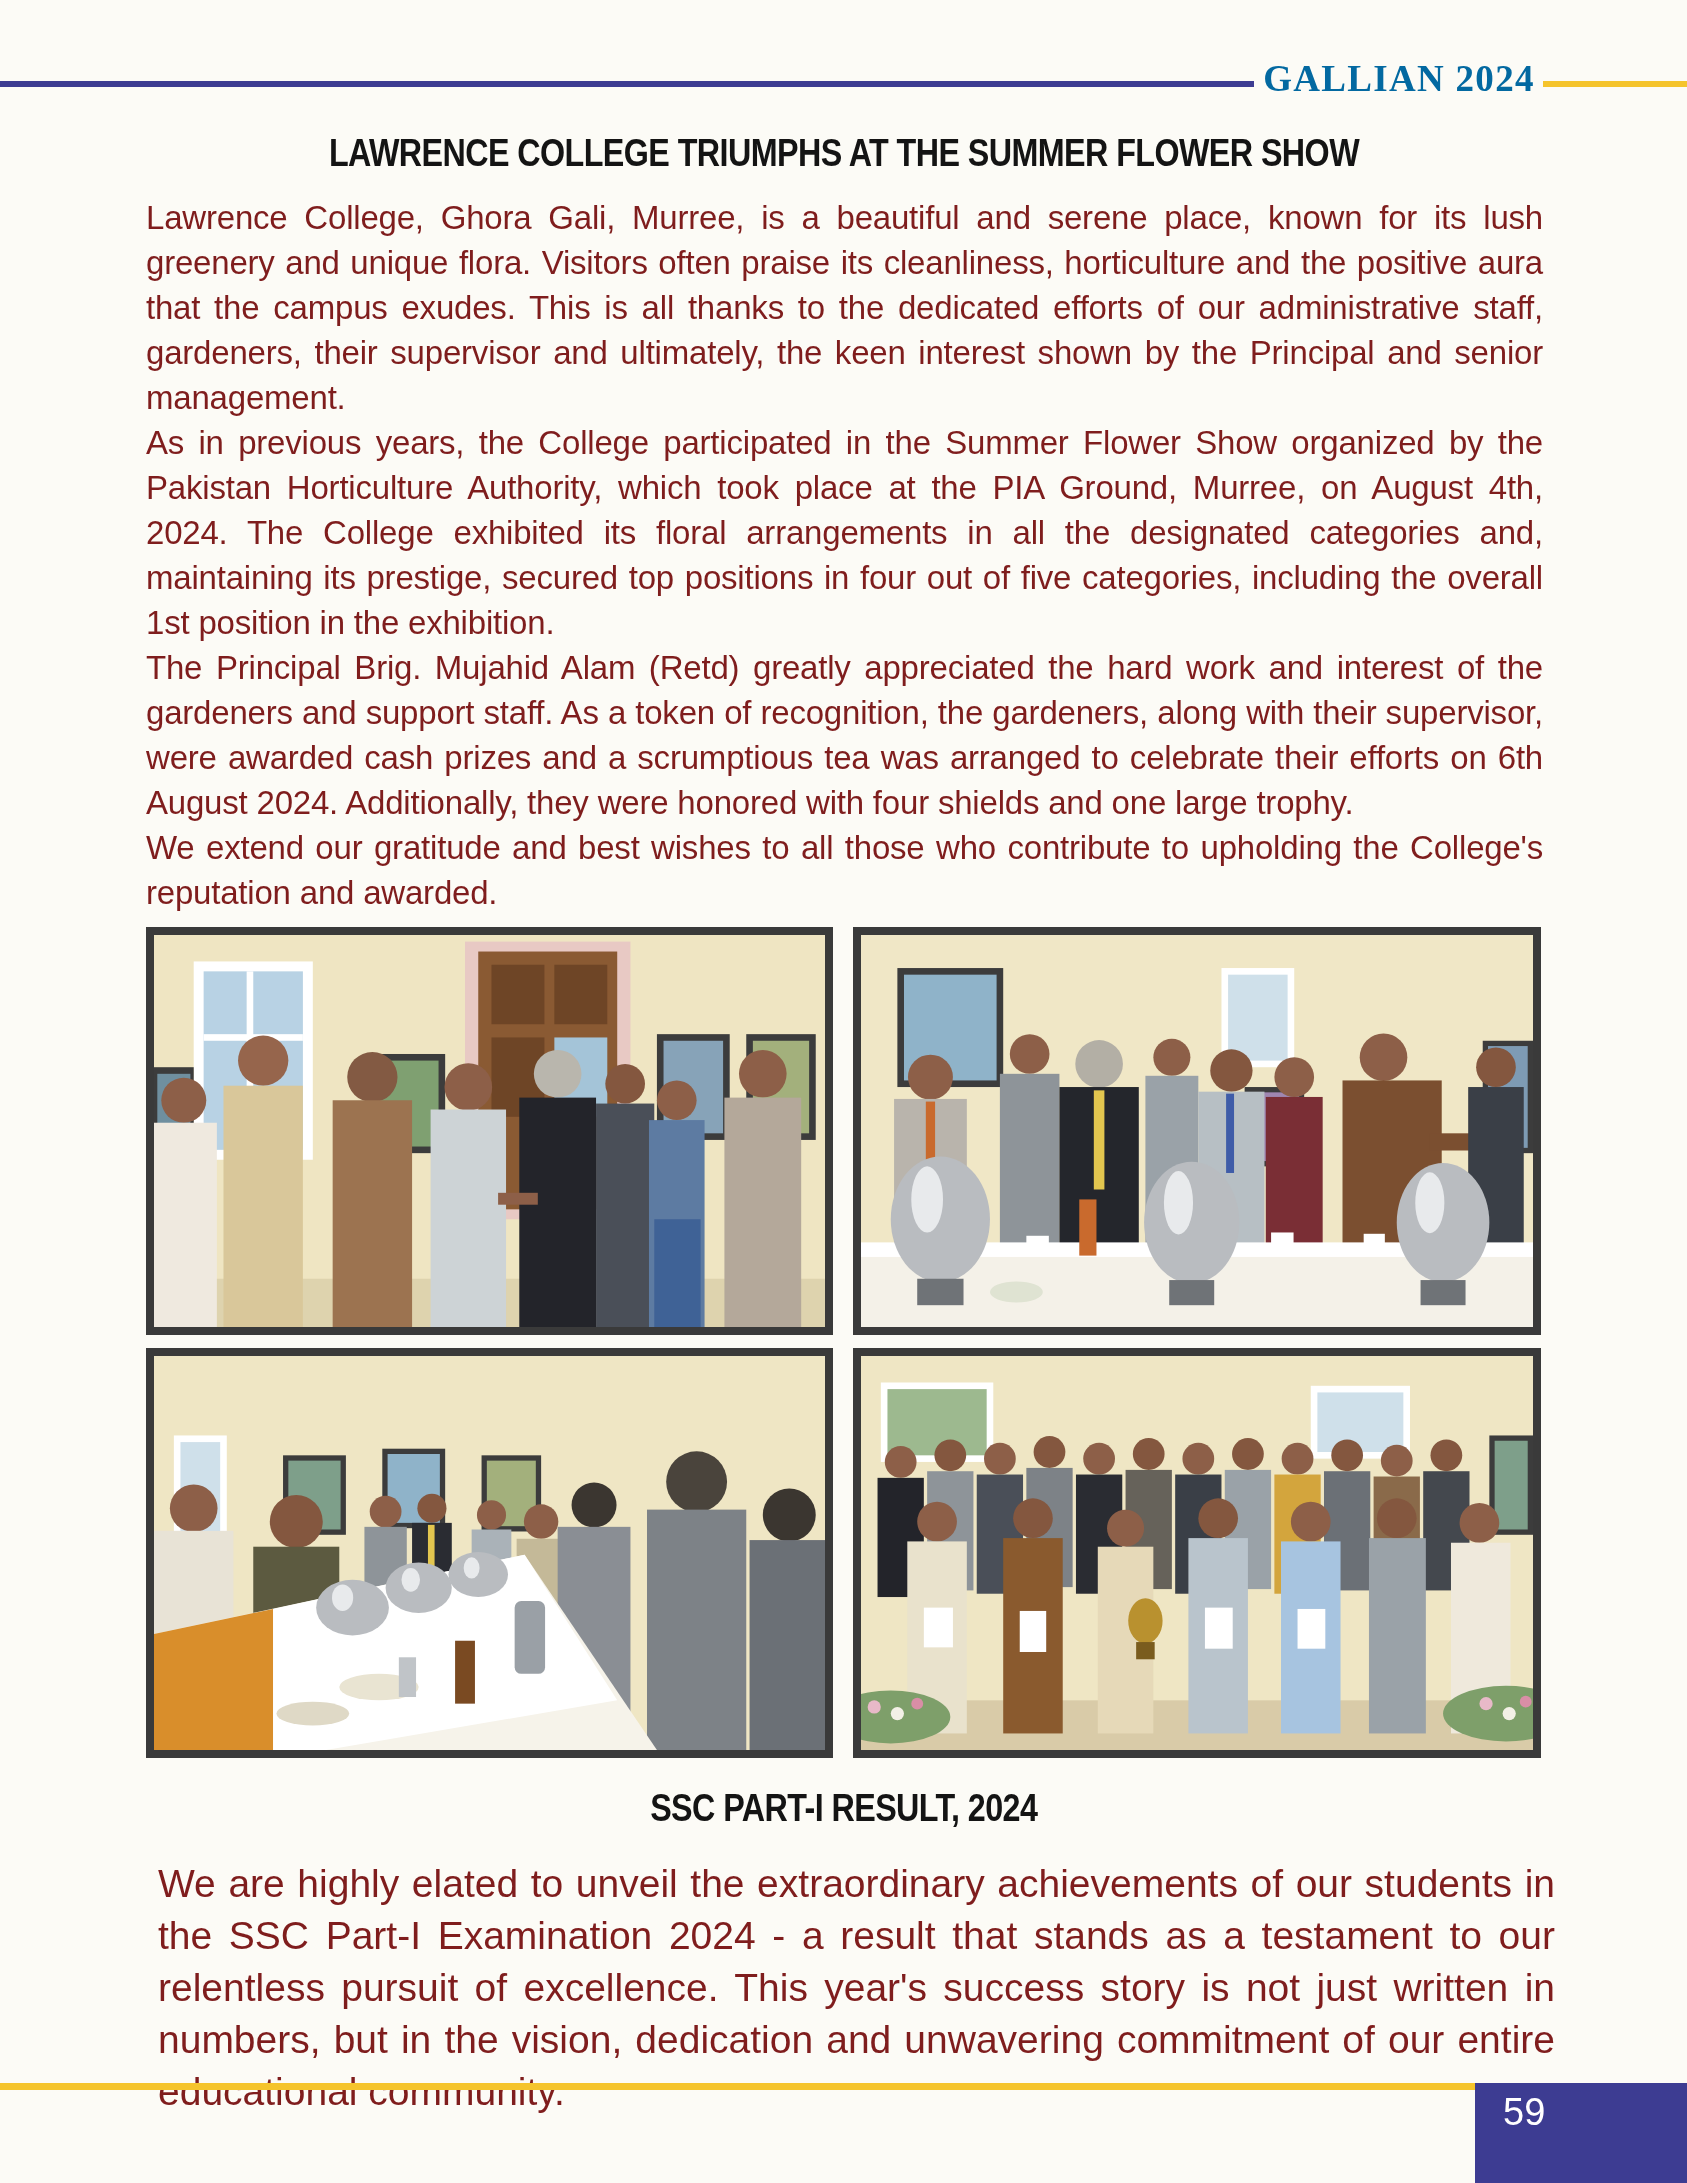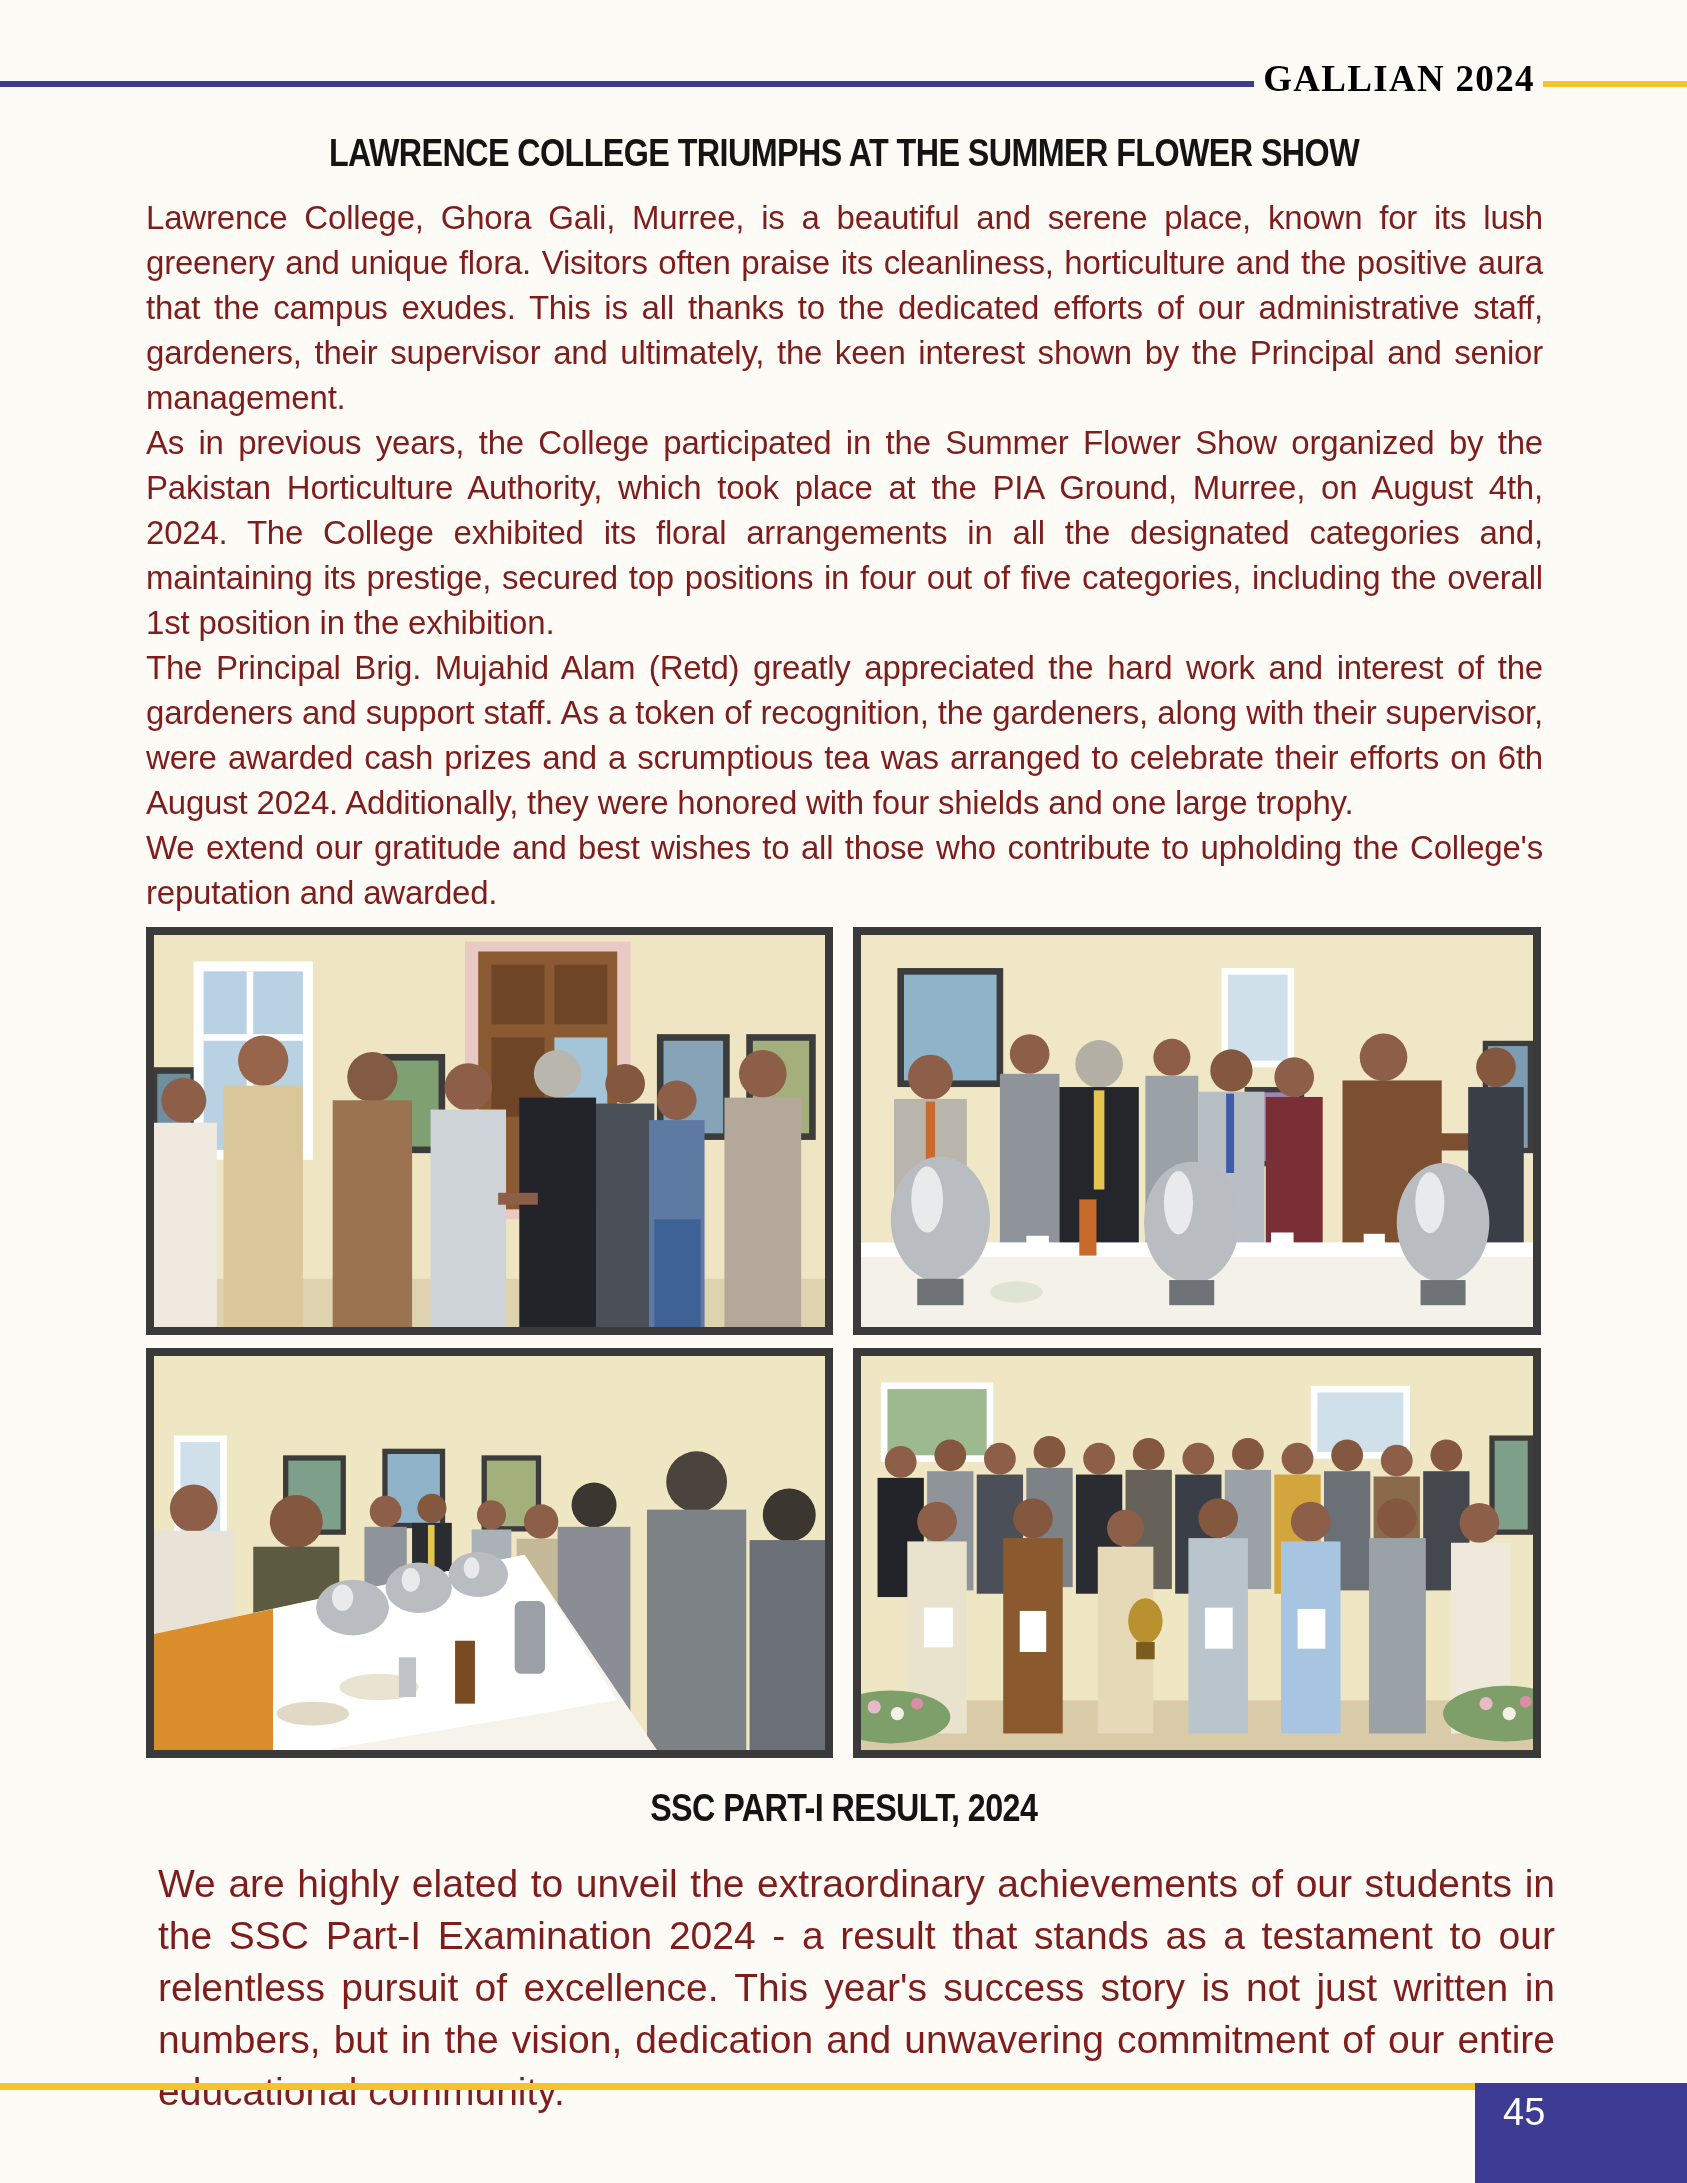--- a/index.html
+++ b/index.html
@@ -14,21 +14,21 @@
   }
   
   .rule{position:absolute;height:6px;}
   .rule.blue{left:0;top:81px;width:1254px;background:#3d3c92;}
   .rule.yellow-top{left:1543px;top:81px;width:144px;background:#f5c42c;}
   .magazine-name{
     position:absolute;left:1257px;top:57px;width:284px;
     text-align:center;
     font-family:"Liberation Serif", serif;
     font-weight:bold;font-size:37px;letter-spacing:1.3px;
-    color:#000000;white-space:nowrap;
+    color:#0369a1;white-space:nowrap;
   }
   
   .article-title{
     position:absolute;left:73px;width:1542px;
     text-align:center;font-weight:bold;color:#141414;
     font-size:38px;line-height:53px;white-space:nowrap;
   }
   .article-title .squeeze{display:inline-block;transform:scaleX(0.85);letter-spacing:-0.7px;}
   .title-1{top:127px;}
   .title-2{top:1782px;}
@@ -422,17 +422,17 @@
   <div class="article-title title-2">
     <span class="squeeze">SSC PART-I RESULT, 2024</span>
   </div>
 
   <div class="bodycopy copy-2">
     <p>We are highly elated to unveil the extraordinary achievements of our students in the SSC Part-I Examination 2024 - a result that stands as a testament to our relentless pursuit of excellence. This year's success story is not just written in numbers, but in the vision, dedication and unwavering commitment of our entire educational community.</p>
   </div>
 
   <div class="rule yellow-bottom"></div>
   <div class="page-number-box">
-    <span>45</span>
+    <span>59</span>
   </div>
 
 </div>
 
 
 </body></html>

